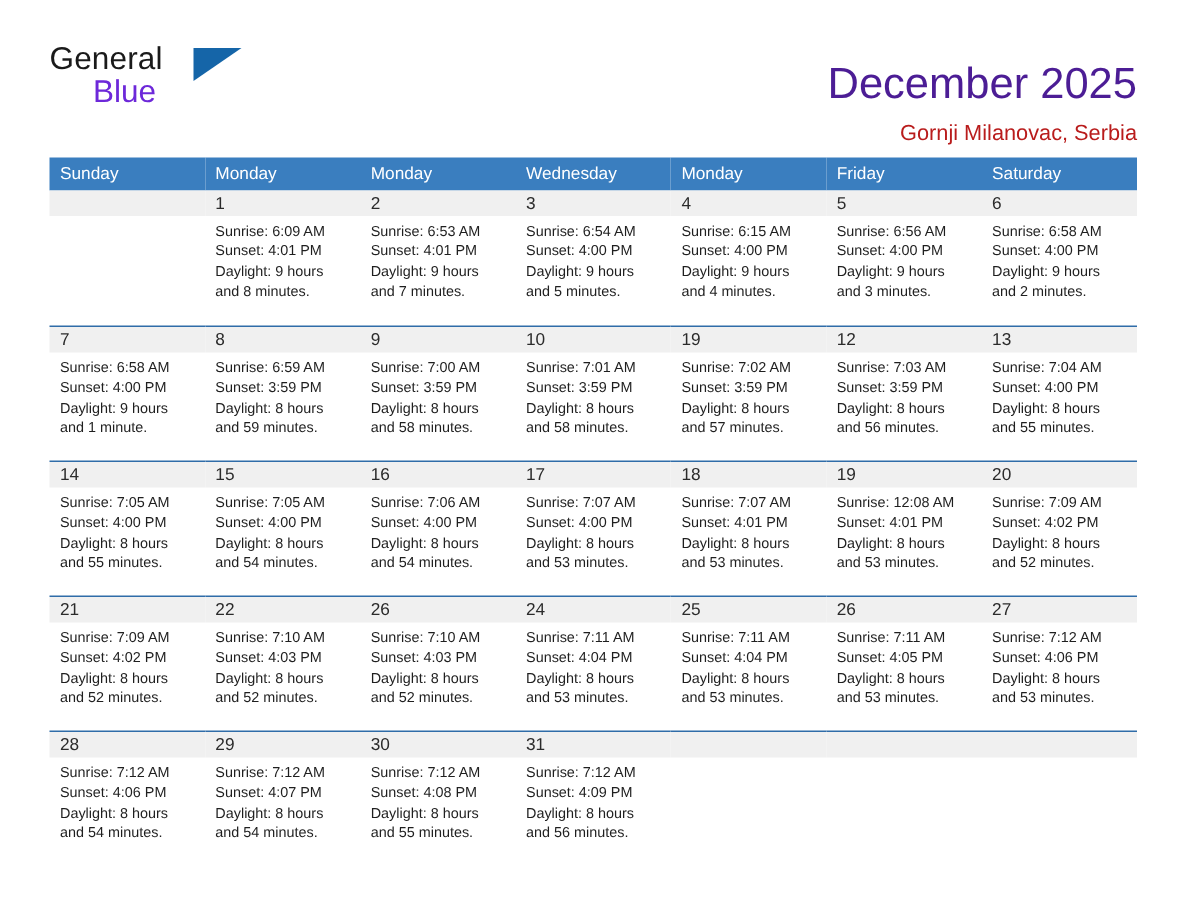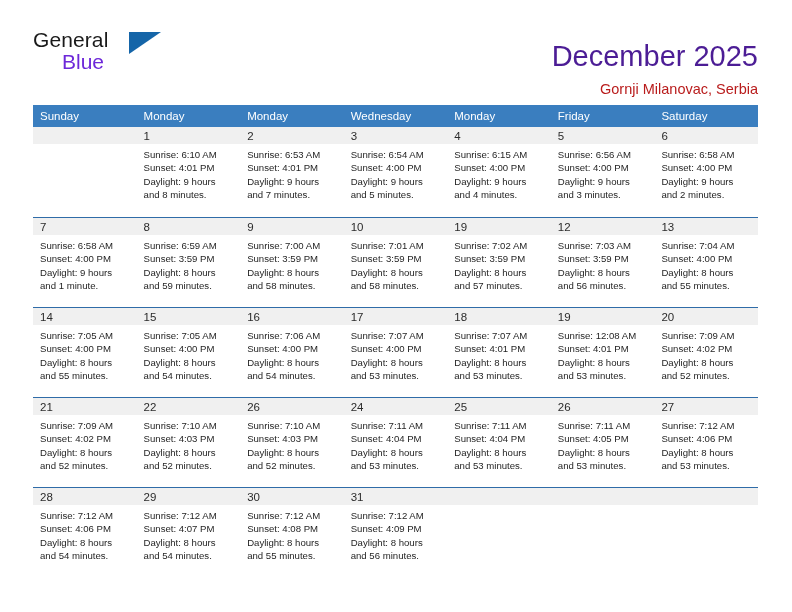--- a/index.html
+++ b/index.html
@@ -188,21 +188,21 @@
                 <div></div>
                 <div></div>
                 <div></div>
               </div>
             </div>
           </td>
           <td>
             <div class="cell">
               <div class="daynum-band">1</div>
               <div class="details">
-                <div>Sunrise: 6:10 AM</div>
+                <div>Sunrise: 6:09 AM</div>
                 <div>Sunset: 4:01 PM</div>
                 <div>Daylight: 9 hours</div>
                 <div>and 8 minutes.</div>
               </div>
             </div>
           </td>
           <td>
             <div class="cell">
               <div class="daynum-band">2</div>
               <div class="details">

